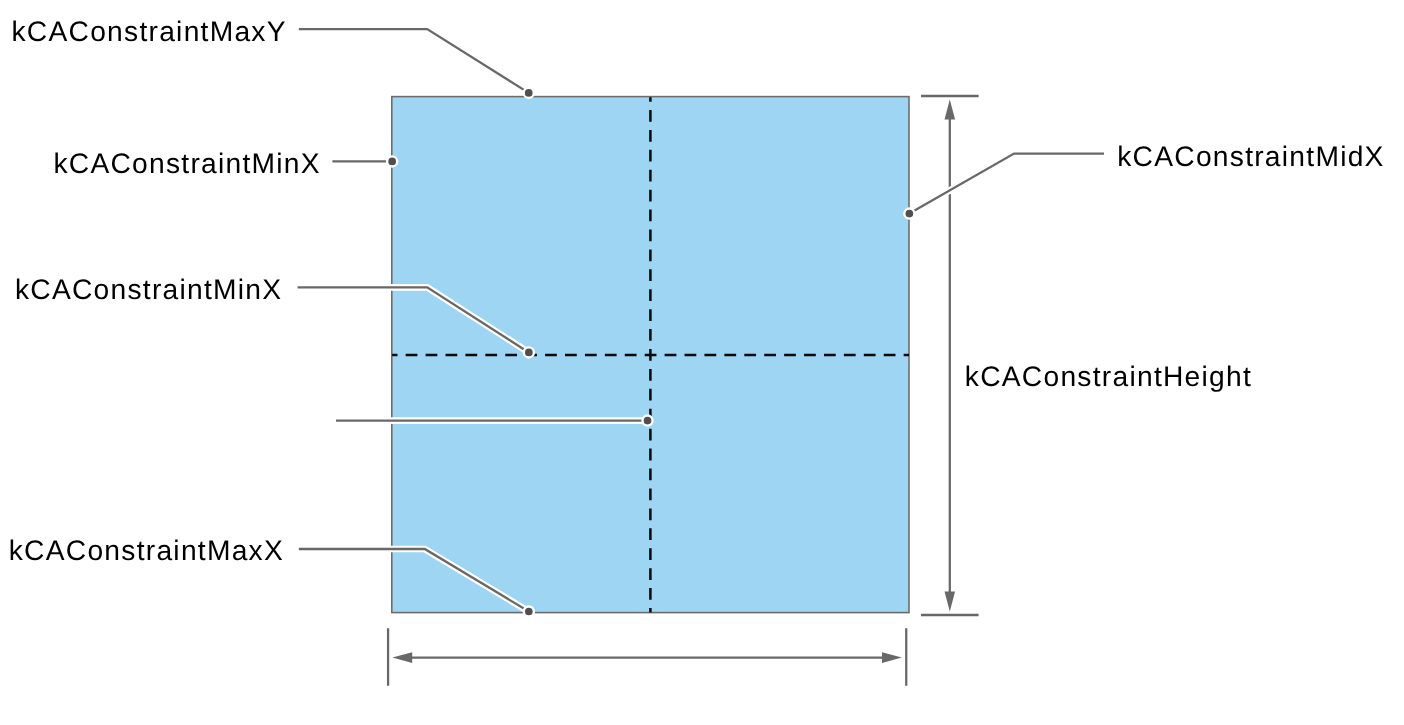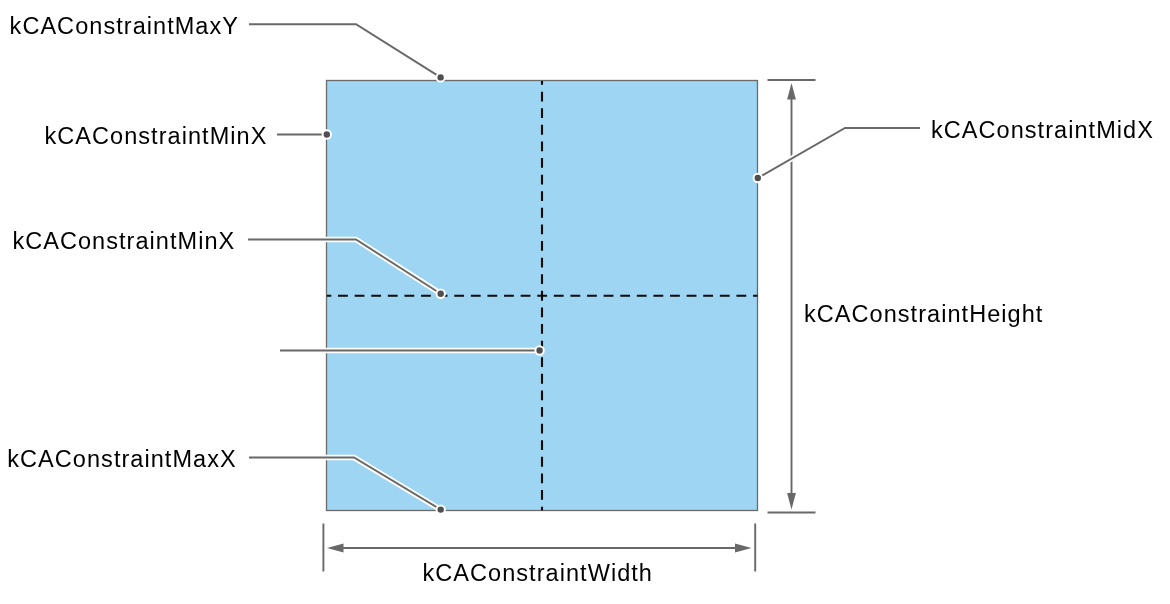--- a/index.html
+++ b/index.html
@@ -87,15 +87,14 @@
       <circle cx="757.8" cy="178" r="4.2"></circle>
     </g>
   </svg>
 
   <div class="label" style="right:931px; top:12.7px;">kCAConstraintMaxY</div>
   <div class="label" style="right:902.6px; top:123.1px;">kCAConstraintMinX</div>
   <div class="label" style="right:934.7px; top:228.3px;">kCAConstraintMinX</div>
   <div class="label" style="right:933.3px; top:446.3px;">kCAConstraintMaxX</div>
   <div class="label" style="left:931px;  top:117.4px;">kCAConstraintMidX</div>
   <div class="label" style="left:804px;  top:281.1px;margin-top:20px;">kCAConstraintHeight</div>
-  <div class="label" style="left:422.5px; top:560.2px;">kCAConstraintWidth</div>
 
 </div>
 
 </body></html>

